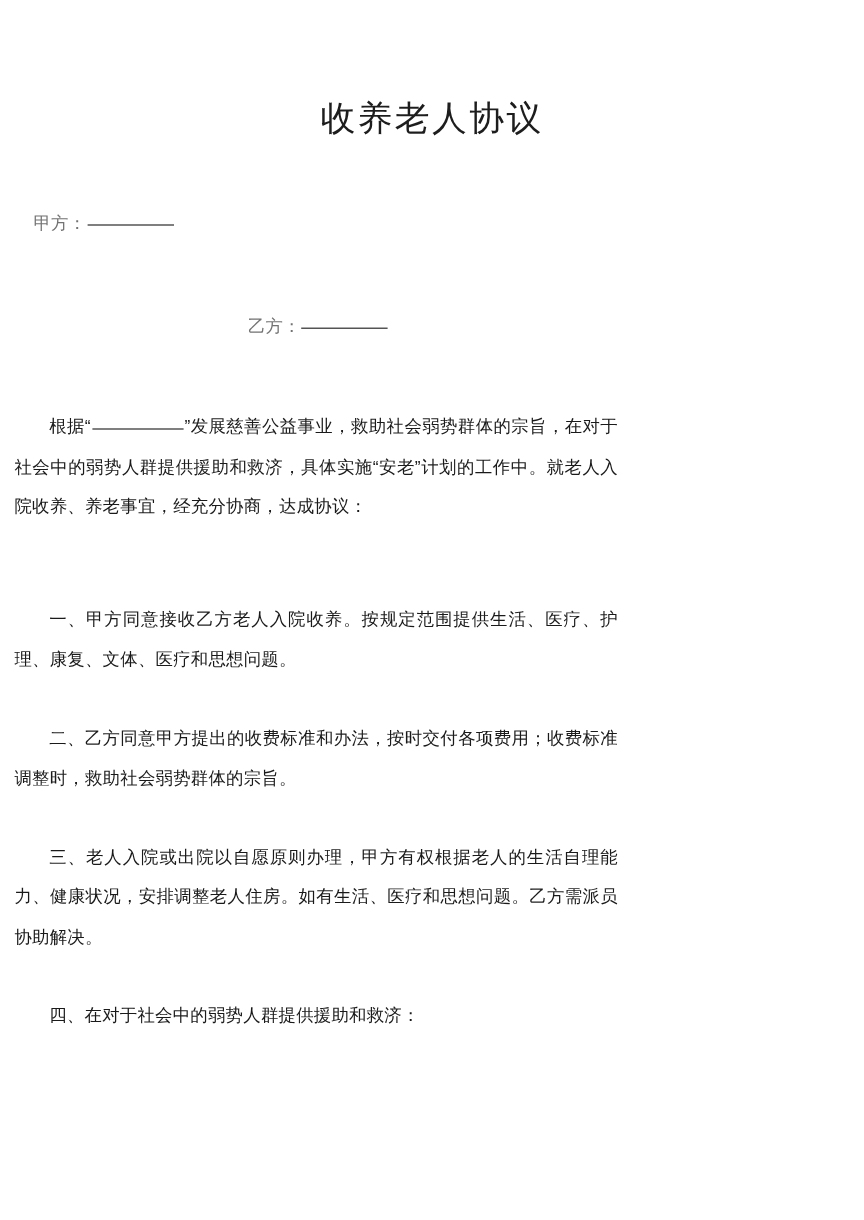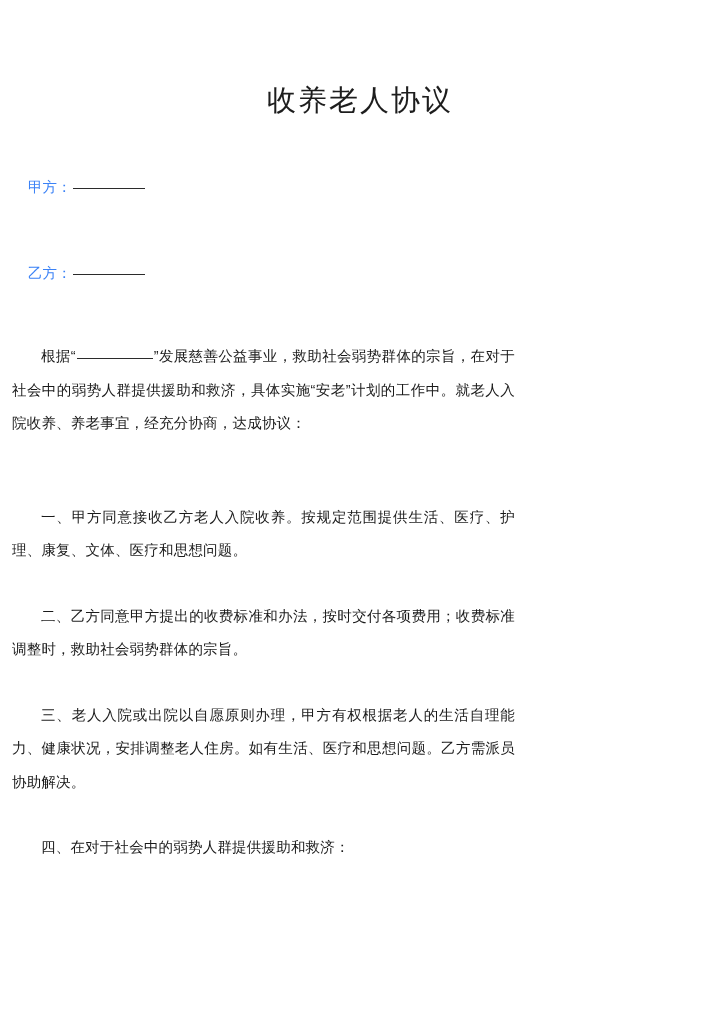--- a/index.html
+++ b/index.html
@@ -18,50 +18,51 @@
   .page {
     position: relative;
     width: 720px;
     height: 1017px;
     background: #ffffff;
     box-sizing: border-box;
   }
 
   .doc-title {
     text-align: center;
-    font-family: Liberation Sans, sans-serif;
+    font-family: Liberation Mono, monospace;
     font-size: 29px;
     font-weight: 400;
     letter-spacing: 2px;
     color: #1d1d1d;
     margin: 0;
     padding-top: 82px;
     line-height: 1.3;
   }
 
   .party-list {
     margin: 0;
     padding: 0;
     position: absolute;
     top: 175px;
     left: 0;
     width: 503px;
   }
 
   .party-line {
     font-size: 14.5px;
-    color: #3b82f6;
+    color: #737373;
     line-height: 1.7;
     padding-left: 28px;
     margin-bottom: 61px;
     white-space: nowrap;
   }
 
   .party-line:last-child {
     margin-bottom: 0;
+    text-align: center;
   }
 
   .blank-line {
     display: inline-block;
     border-bottom: 1.3px solid #2b2b2b;
     width: 72px;
     height: 0;
     vertical-align: 3px;
     margin: 0 1px;
   }

